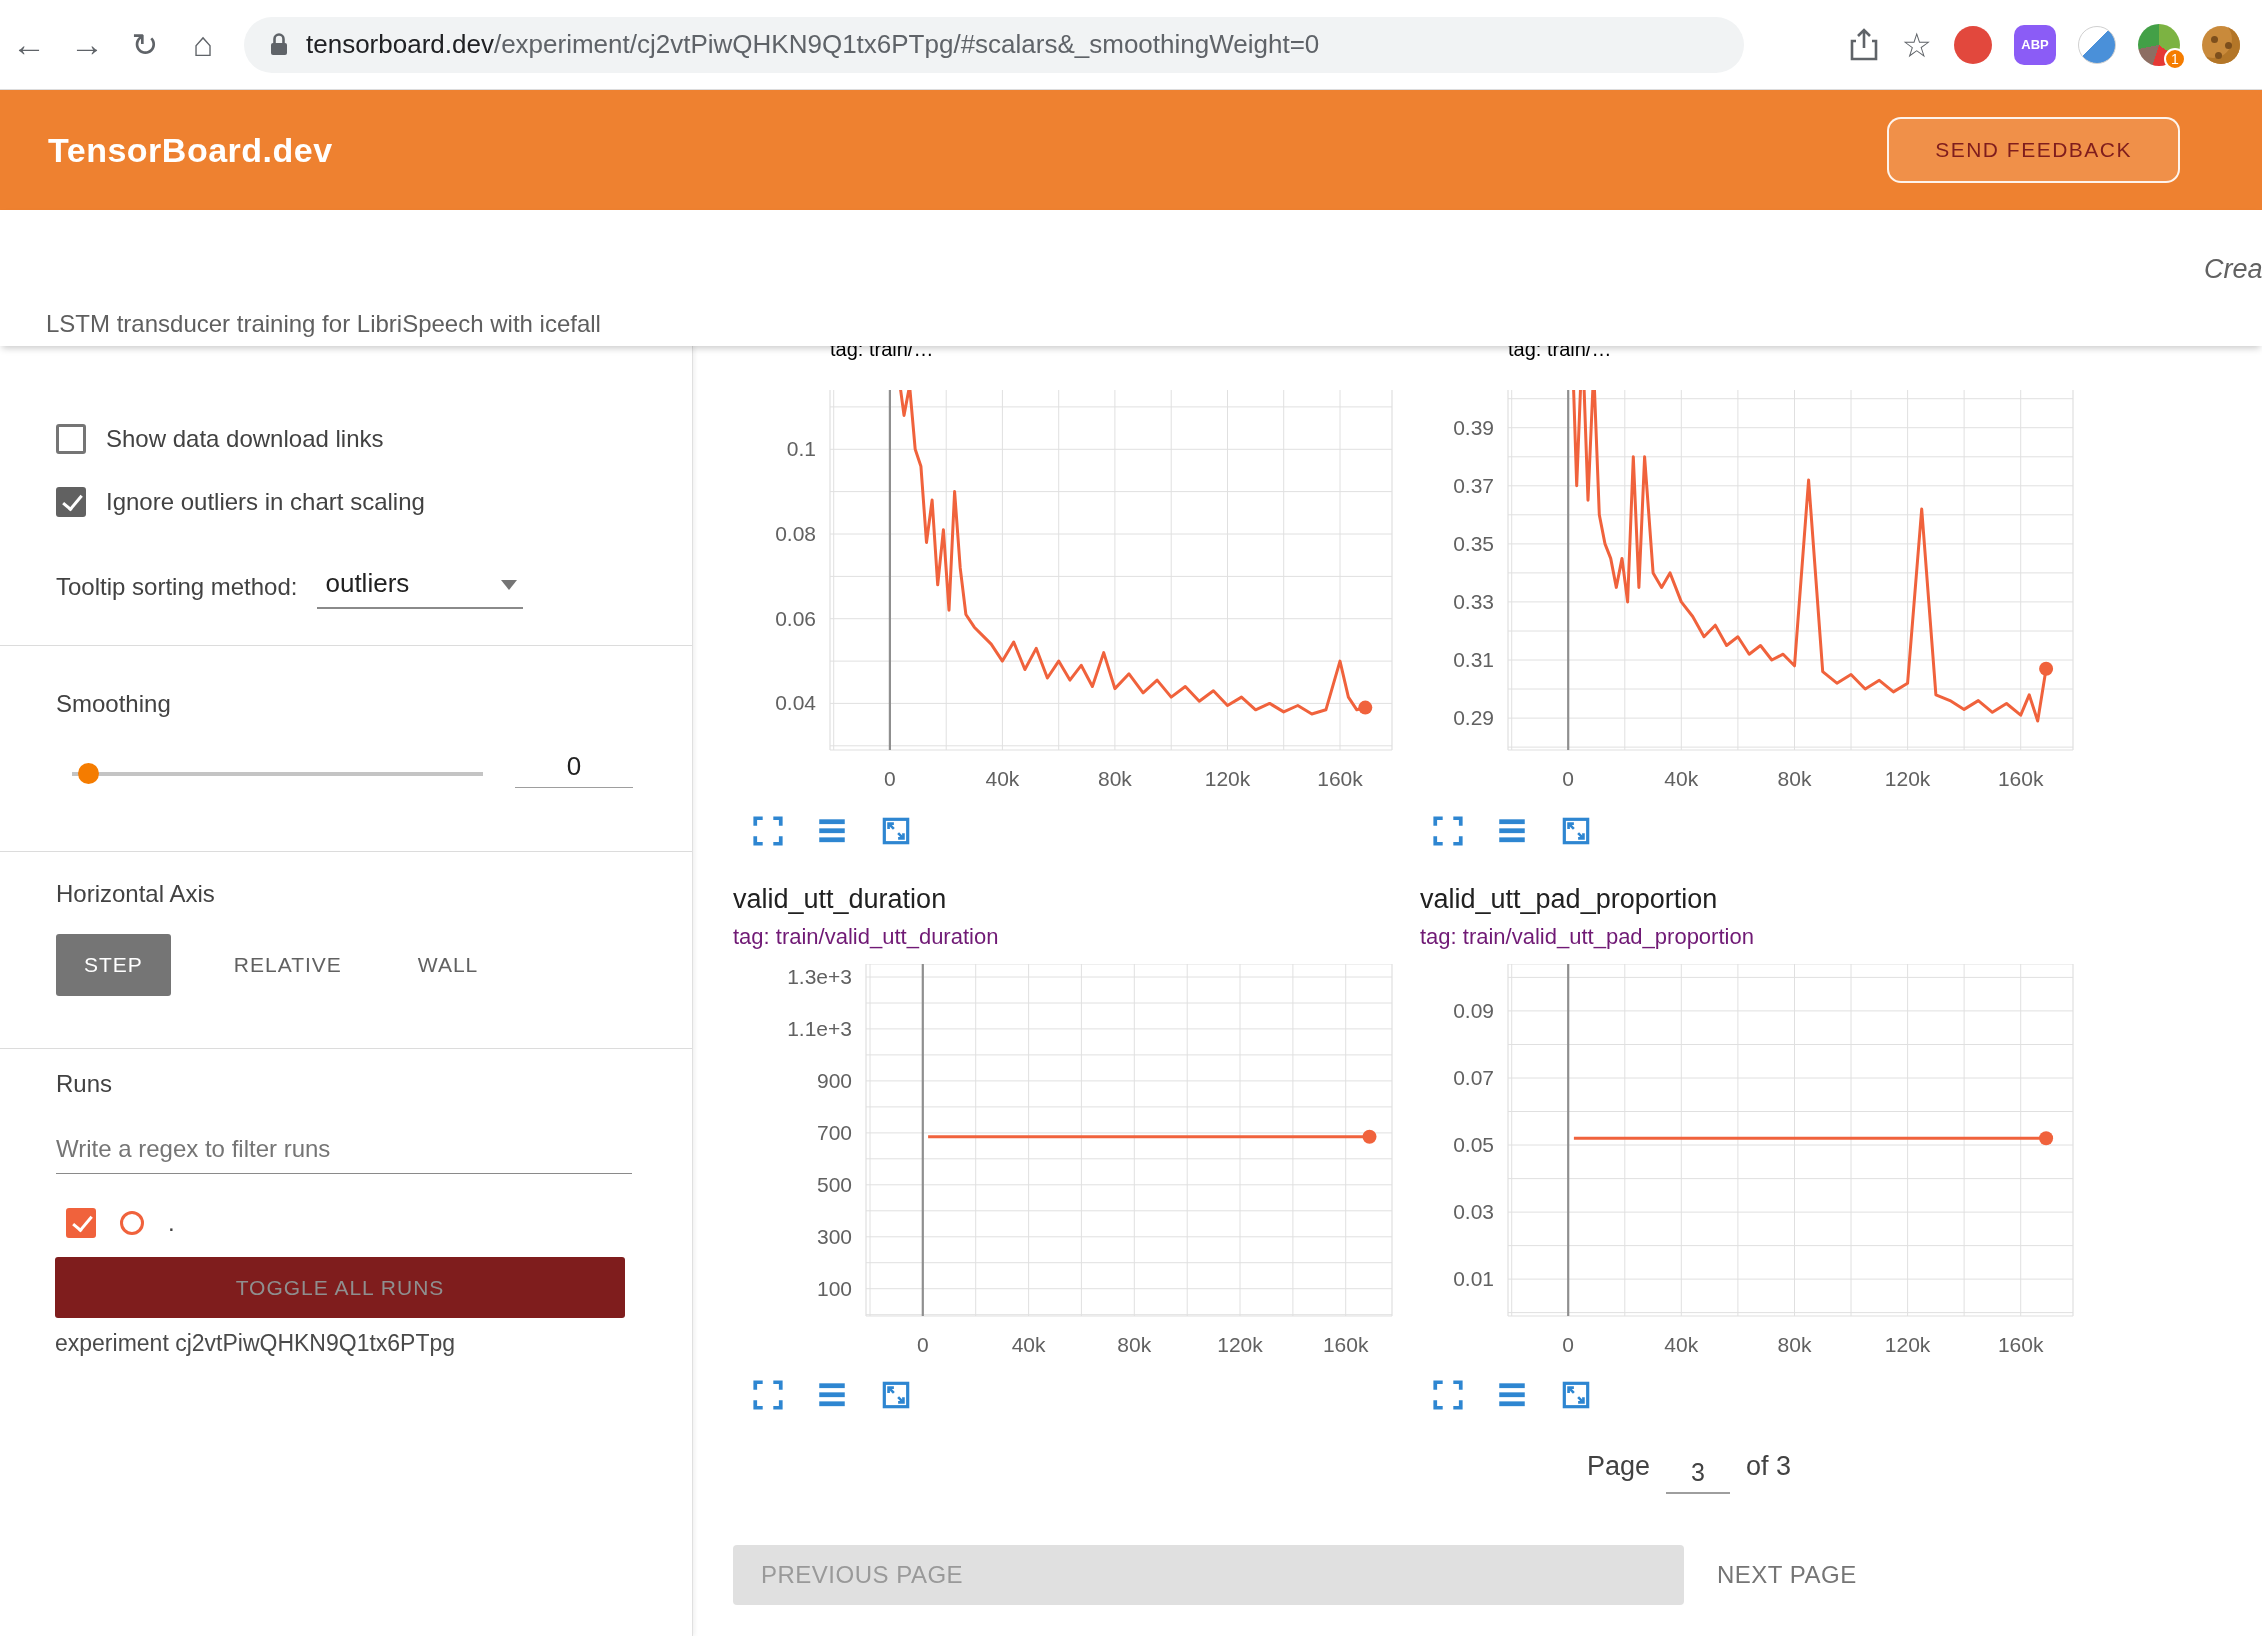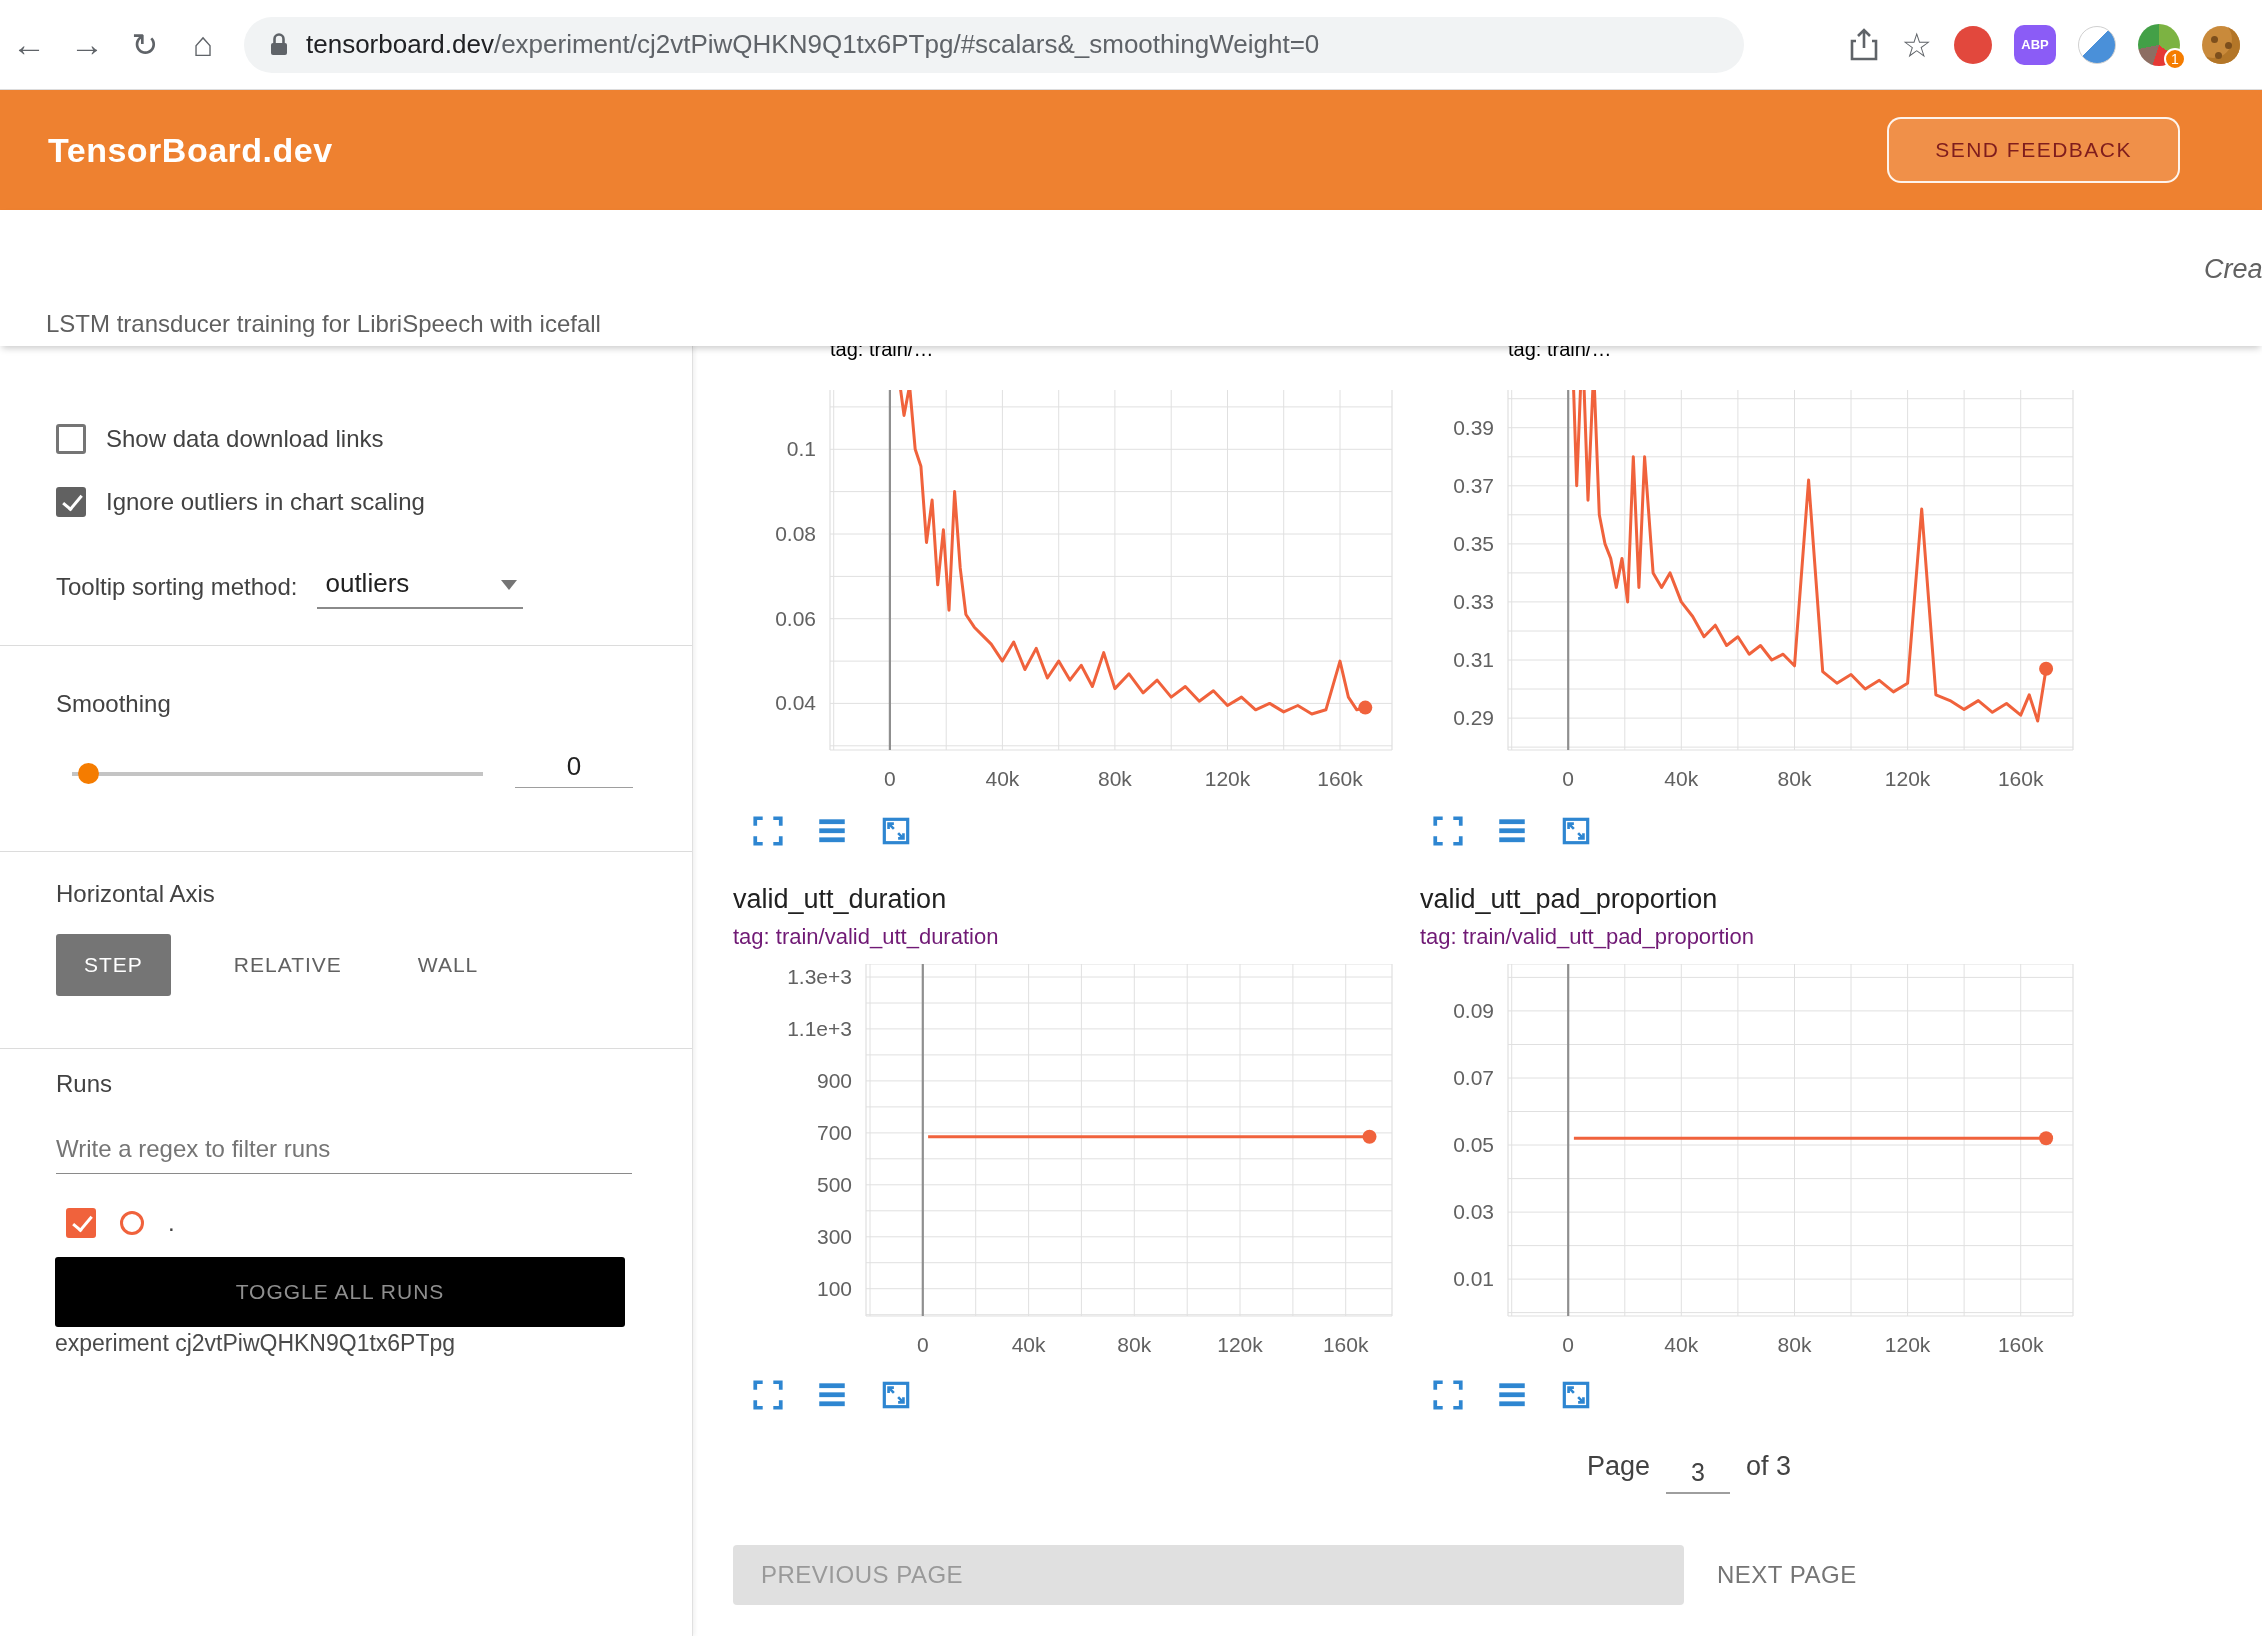--- a/index.html
+++ b/index.html
@@ -84,22 +84,22 @@
     border:none; border-bottom:1px solid #9e9e9e; font-size:26px; color:#212121;
     text-align:center; background:transparent; font-family:inherit; }
   .axis-btn { height:62px; padding:0 28px; display:flex; align-items:center;
     font-size:21px; letter-spacing:1px; cursor:pointer; }
   .axis-btn.selected { background:#757575; color:#fff; border-radius:3px; }
   .axis-btn.plain { color:#616161; }
   .regex-input { position:absolute; left:56px; top:778px; width:576px; height:50px;
     border:none; border-bottom:1px solid #8a8a8a; font-size:24px; color:#424242;
     background:transparent; font-family:inherit; }
   .regex-input::placeholder { color:#757575; opacity:1; }
-  .toggle-btn { position:absolute; left:55px; top:911px; width:570px; height:70px;
-    background:#000000; border-radius:3px; color:#8f8f8f; font-size:21px; letter-spacing:1px;
+  .toggle-btn { position:absolute; left:55px; top:911px; width:570px; height:61px;
+    background:#7f1d1d; border-radius:3px; color:#8f8f8f; font-size:21px; letter-spacing:1px;
     display:flex; align-items:center; justify-content:center; cursor:pointer; }
   .exp-label { position:absolute; left:55px; top:984px; font-size:23px; color:#4a4a4a; }
 
   
   .chart-wrap { position:absolute; }
   .clipped-tag { position:absolute; height:22px; width:520px; overflow:hidden; }
   .clipped-tag span { display:block; margin-top:-12px; font-size:20px; color:#000000; line-height:30px; }
   .chart-title { position:absolute; font-size:27px; color:#212121; }
   .chart-tag { position:absolute; font-size:22px; color:#701a75; }
   .icons-row { position:absolute; display:flex; gap:30px; }

